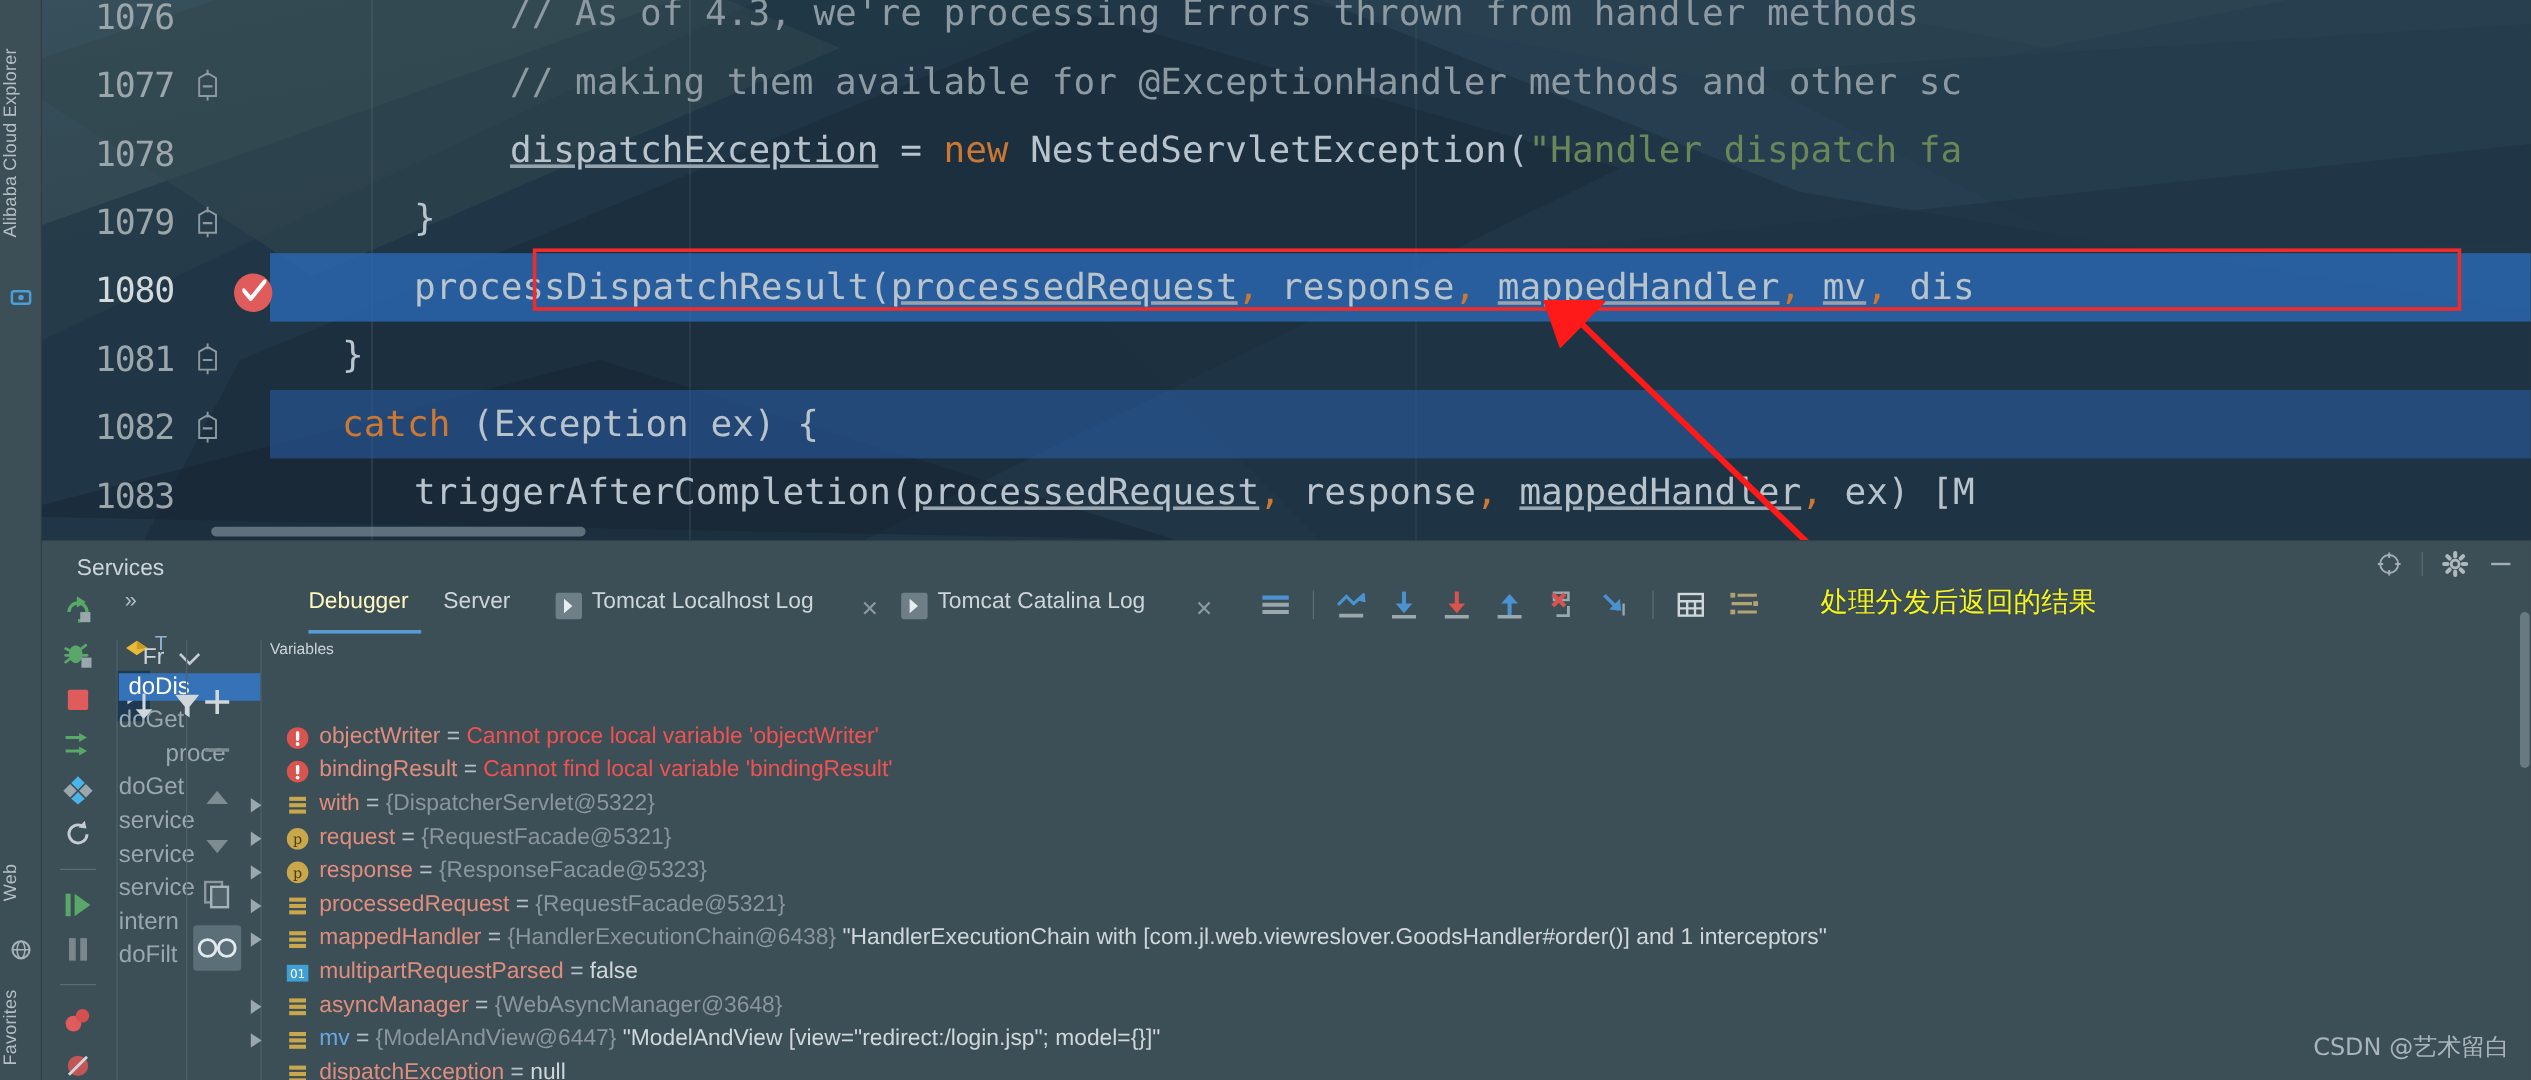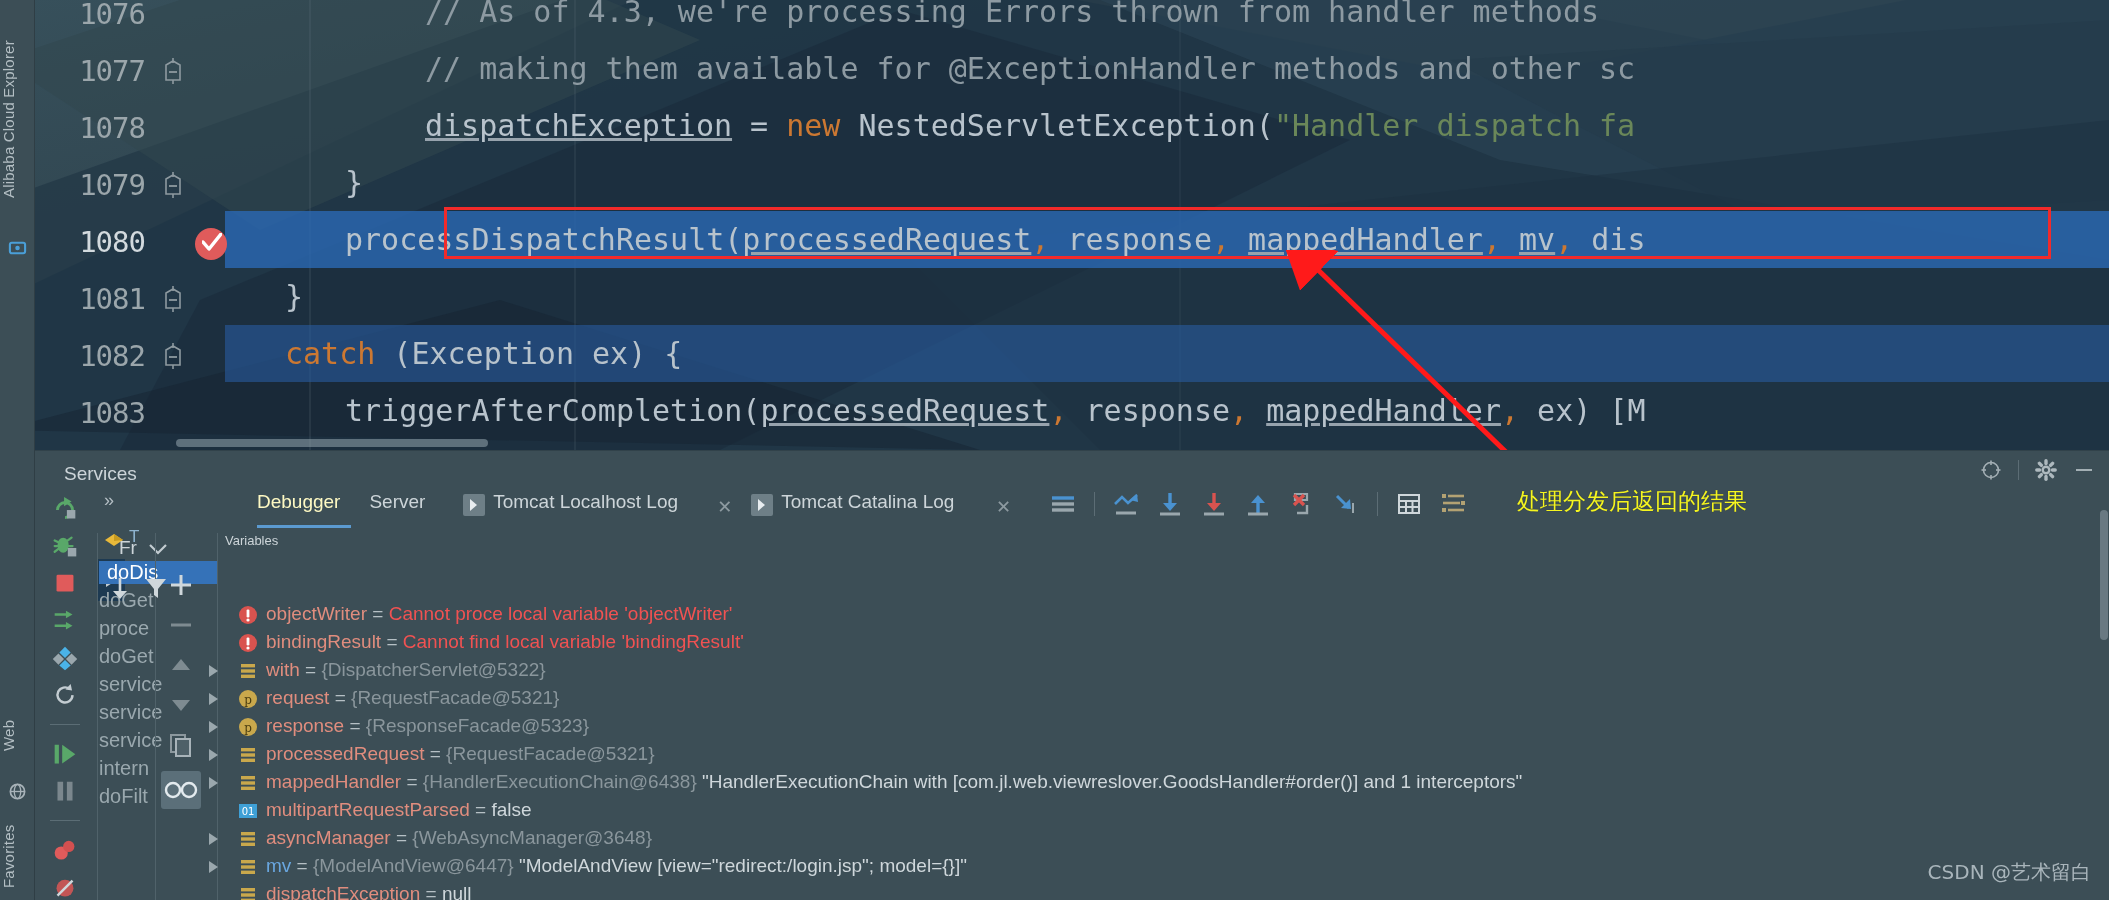--- a/index.html
+++ b/index.html
@@ -339,21 +339,21 @@
         <div id="thread-label">T</div>
       </div>
       <div id="thread-caret">
         <svg class="tri" width="12" height="14" viewBox="0 0 12 14">
           <polygon points="0,0 11,7 0,14" fill="#c3ccd1"></polygon>
         </svg>
       </div>
       <div id="framelines">
           <div class="fl" style="top: 0px; color: rgb(255, 255, 255); background: rgb(53, 114, 184); width: 118px; left: 0px; padding-left: 8px;">doDis</div>
           <div class="fl" style="top: 28px;">doGet</div>
-          <div class="fl" style="top: 56px;">proce</div>
+          <div class="fl" style="top: 56px; margin-left: 39px;">proce</div>
           <div class="fl" style="top: 84px;">doGet</div>
           <div class="fl" style="top: 112px;">service</div>
           <div class="fl" style="top: 140px;">service</div>
           <div class="fl" style="top: 168px;">service</div>
           <div class="fl" style="top: 196px;">intern</div>
           <div class="fl" style="top: 224px;">doFilt</div>
         </div>
     </div>
 
     <div id="tabs">

